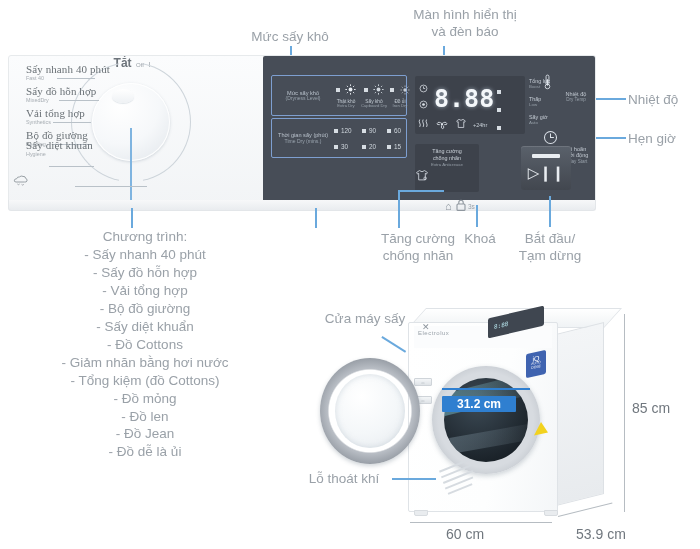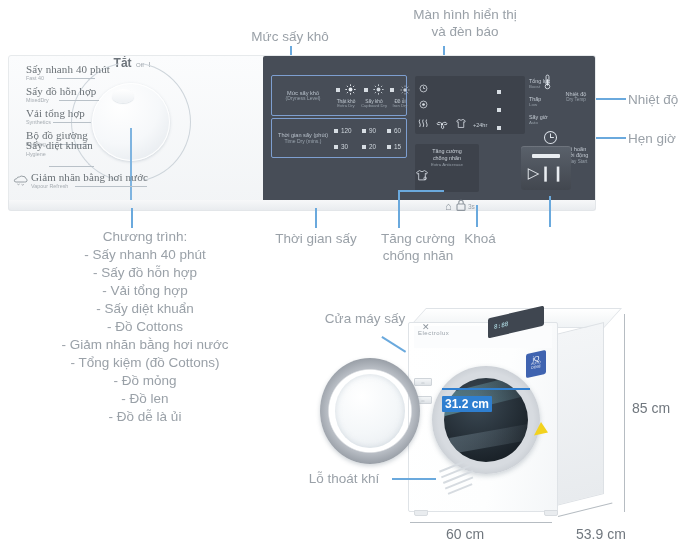--- a/index.html
+++ b/index.html
@@ -313,21 +313,21 @@
     overflow: hidden; transform: rotate(0deg);
   }
   .vent i {
     position: absolute; left: 0; height: 1.5px; background: #d6dbe0; display: block;
     transform: rotate(-22deg);
   }
   .dim-measure {
     position: absolute;
     background: #2f7fd0; color: #fff;
     font-size: 12px; font-weight: bold;
-    padding: 1px 3px; border-radius: 1px;
+    padding: 1px 15px; border-radius: 1px;
   }
   .dim-arrow-h {
     position: absolute; height: 1.5px; background: #2f7fd0;
   }
   .dim { position: absolute; font-size: 14px; color: #70777e; }
   .dimline { position: absolute; background: #b6bcc2; }
   .dimline.v { width: 1px; }
   .dimline.h { height: 1px; }
   .foot {
     position: absolute; width: 14px; height: 6px;
@@ -398,24 +398,20 @@
       <span class="en">Hygiene</span>
     </div>
     <div class="prog-line" style="left:40px; top:110px; width:45px;"></div>
 
     <div class="vapour-icon">
       <svg viewBox="0 0 16 14" width="16" height="14">
         <path d="M3 9 Q1 9 1.4 7.2 Q1.8 5.6 3.6 5.8 Q4.2 3.6 6.6 3.9 Q8 2.4 10 3.4 Q12.6 3.2 12.8 5.6 Q14.6 6 14 8 Q13.4 9.4 11.6 9 Z" fill="none" stroke="#8f969c" stroke-width="0.9"></path>
         <path d="M4.4 11 q1 1.4 2.2 0" fill="none" stroke="#8f969c" stroke-width="0.8"></path>
         <path d="M8.6 11.4 q1 1.4 2.2 0" fill="none" stroke="#8f969c" stroke-width="0.8"></path>
       </svg>
-    </div>
-    <div class="prog left" style="top:116px; left:22px;">
-      <span class="vn">Giảm nhăn bằng hơi nước</span>
-      <span class="en">Vapour Refresh</span>
     </div>
     <div class="prog-line" style="left:66px; top:130px; width:72px;"></div>
 
     <div class="prog right" style="top:8px;">
       <span class="vn">Đồ Cottons</span>
       <span class="en">Cottons</span>
     </div>
     <div class="prog-line" style="right:46px; top:22px; width:32px;"></div>
 
     <div class="prog right" style="top:30px;">
@@ -541,20 +537,21 @@
 
       <div class="lcd" style="left:152px; top:20px; width:110px; height:58px;">
         <svg class="lcd-ico" style="left:4px; top:8px;" width="9" height="9" viewBox="0 0 12 12">
           <circle cx="6" cy="6" r="4.6" fill="none" stroke="#dde3ea" stroke-width="1"></circle>
           <path d="M6 3.2 V6 H8.2" fill="none" stroke="#dde3ea" stroke-width="1"></path>
         </svg>
         <svg class="lcd-ico" style="left:4px; top:24px;" width="9" height="9" viewBox="0 0 12 12">
           <circle cx="6" cy="6" r="4.6" fill="none" stroke="#dde3ea" stroke-width="1"></circle>
           <circle cx="6" cy="6" r="1.8" fill="#dde3ea"></circle>
         </svg>
+        <div class="lcd-digits">8.88</div>
 
         <svg class="lcd-ico" style="left:3px; top:42px;" width="12" height="11" viewBox="0 0 14 12">
           <path d="M2 10 q1.4-2.4 0-4.6 q-1.2-2 0-4" fill="none" stroke="#dde3ea" stroke-width="1"></path>
           <path d="M6 10 q1.4-2.4 0-4.6 q-1.2-2 0-4" fill="none" stroke="#dde3ea" stroke-width="1"></path>
           <path d="M10 10 q1.4-2.4 0-4.6 q-1.2-2 0-4" fill="none" stroke="#dde3ea" stroke-width="1"></path>
         </svg>
         <svg class="lcd-ico" style="left:21px; top:43px;" width="12" height="11" viewBox="0 0 14 12">
           <circle cx="7" cy="6" r="1.3" fill="#dde3ea"></circle>
           <path d="M7 5 q-4-3 -5.6-0.4 q-0.8 2 3 1.6" fill="none" stroke="#dde3ea" stroke-width="1"></path>
           <path d="M7 5 q4-3 5.6-0.4 q0.8 2 -3 1.6" fill="none" stroke="#dde3ea" stroke-width="1"></path>
@@ -644,36 +641,39 @@
       </svg></span><span class="sec">3s</span>
   </div>
   <div class="leader v" style="left:476px; top:205px; height:22px;"></div>
 
   <div class="leader v" style="left:131px; top:208px; height:20px;"></div>
   <div class="leader v" style="left:315px; top:208px; height:20px;"></div>
   <div class="leader v" style="left:398px; top:190px; height:38px;"></div>
   <div class="leader h" style="left:398px; top:190px; width:46px;"></div>
   <div class="leader v" style="left:549px; top:196px; height:31px;"></div>
 
-  <div class="callout" style="left:266px; top:230px; width:100px;">Thời gian sấy</div>
   <div class="callout" style="left:372px; top:230px; width:92px;">Tăng cường
 chống nhăn</div>
   <div class="callout" style="left:456px; top:230px; width:48px;">Khoá</div>
+  <div class="callout" style="left:512px; top:230px; width:76px;">Bắt đầu/
+Tạm dừng</div>
 
   <div class="proglist">
     <span class="head">Chương trình:</span>
     <span style="display:block;">- Sấy nhanh 40 phút</span>
     <span style="display:block;">- Sấy đồ hỗn hợp</span>
     <span style="display:block;">- Vải tổng hợp</span>
+    <span style="display:block;">- Bộ đồ giường</span>
     <span style="display:block;">- Sấy diệt khuẩn</span>
     <span style="display:block;">- Đồ Cottons</span>
     <span style="display:block;">- Giảm nhăn bằng hơi nước</span>
     <span style="display:block;">- Tổng kiệm (đồ Cottons)</span>
     <span style="display:block;">- Đồ mỏng</span>
     <span style="display:block;">- Đồ len</span>
+    <span style="display:block;">- Đồ Jean</span>
     <span style="display:block;">- Đồ dễ là ủi</span>
   </div>
 
   <div class="dryer">
 
     <div class="body-top"></div>
     <div class="body-side"></div>
     <div class="body-main"></div>
 
     <div class="ctrl-strip"></div>

